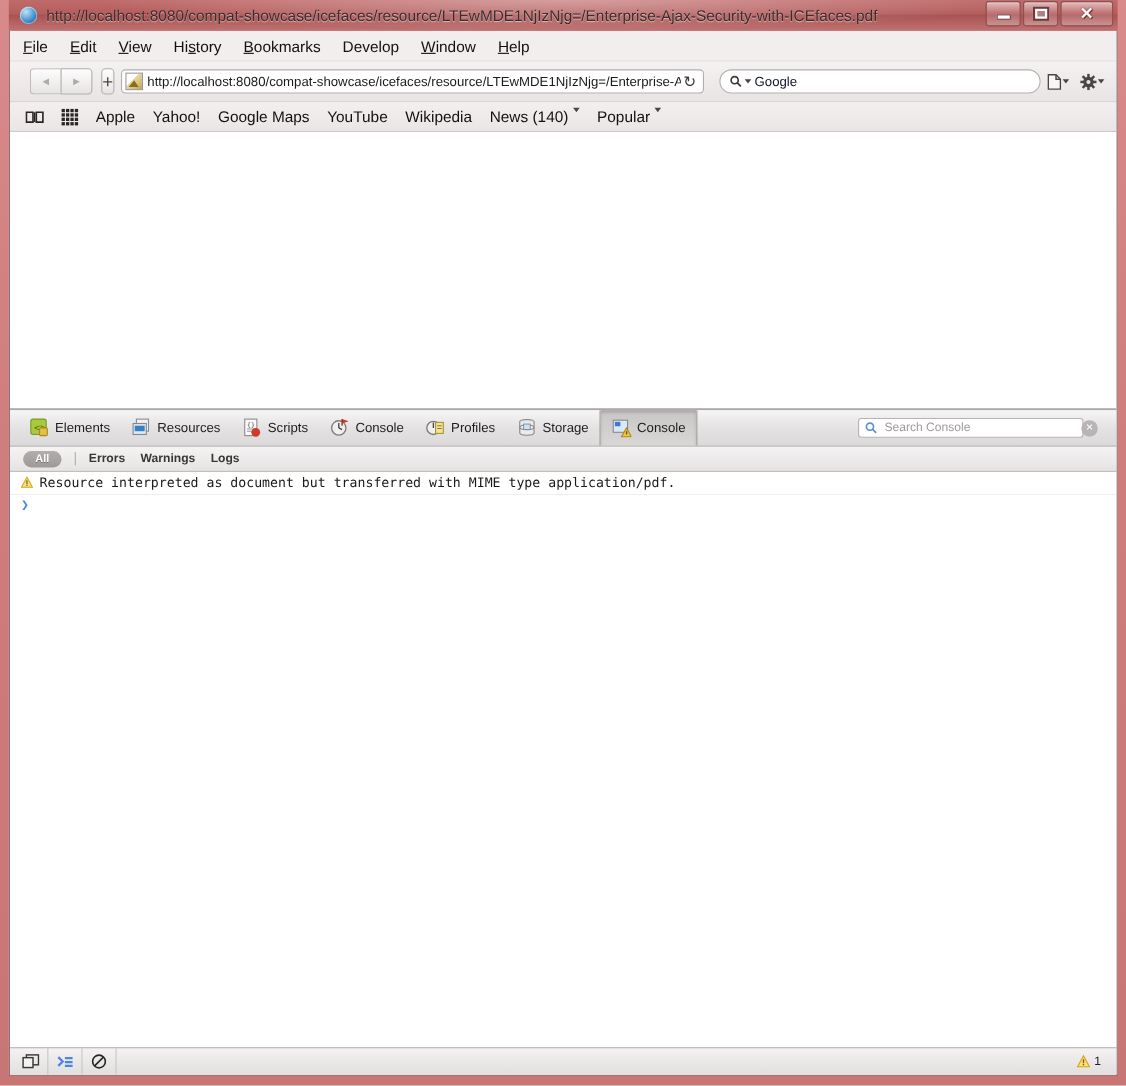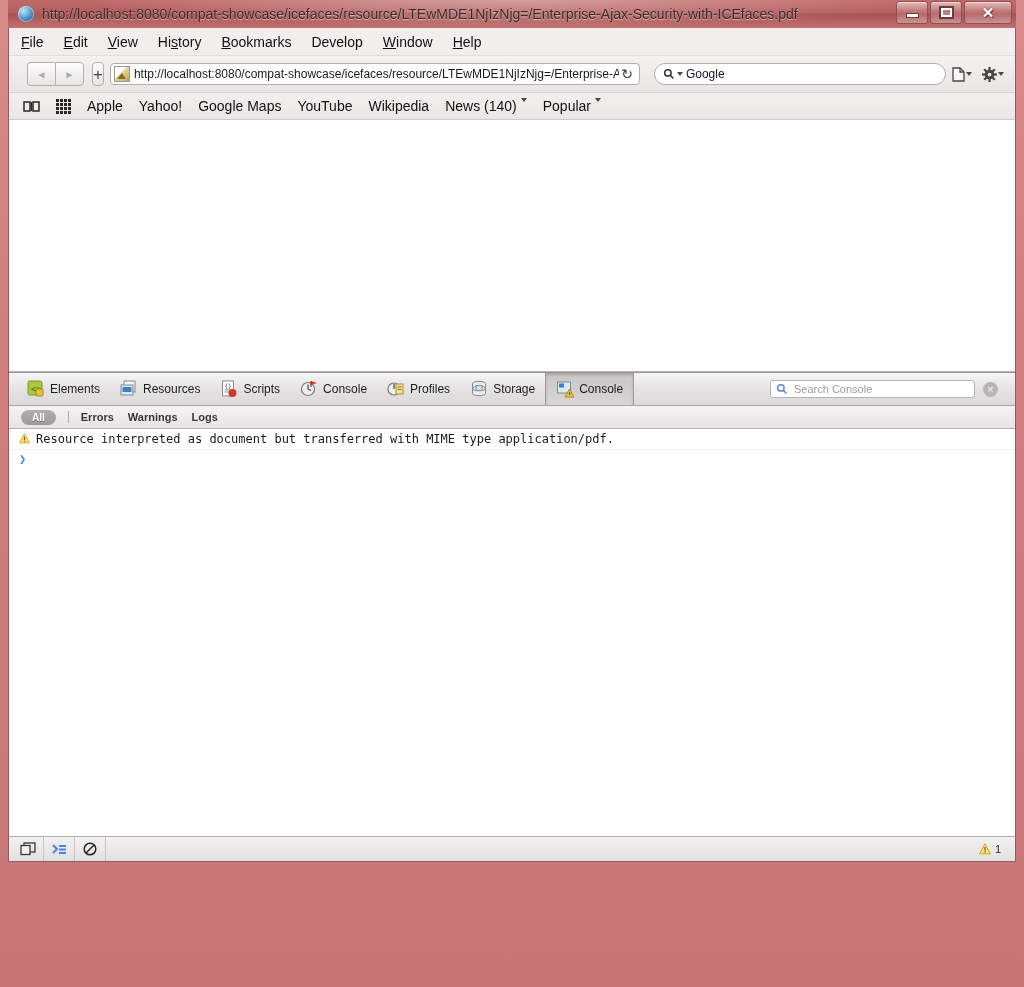--- a/index.html
+++ b/index.html
@@ -115,21 +115,21 @@
     color: #ffffff;
     line-height: 1;
     text-shadow: 0 0 2px #6e3436, 1px 1px 0 #7a3b3e;
   }
 
   
   .client {
     background: #f0ecec;
     border: 1px solid #8a6060;
     border-top: none;
-    height: 834px;
+    height: 950px;
     box-sizing: border-box;
     display: flex;
     flex-direction: column;
     overflow: hidden;
   }
 
   
   .menubar {
     height: 27px;
     display: flex;
@@ -333,21 +333,21 @@
   }
   .insp-tab.active {
     background: linear-gradient(to bottom, #c9c6c6, #d9d6d6);
     border-left: 1px solid #9f9b9b;
     border-right: 1px solid #9f9b9b;
     box-shadow: inset 0 2px 3px rgba(0,0,0,0.18);
   }
   .insp-icon { width: 18px; height: 18px; flex: none; }
   .insp-search {
     position: absolute;
-    right: 40px;
+    right: 30px;
     width: 205px;
     height: 18px;
     background: #fff;
     border: 1px solid #b7b3b3;
     border-radius: 3px;
     display: flex;
     align-items: center;
     padding: 0 5px;
     box-sizing: border-box;
   }

